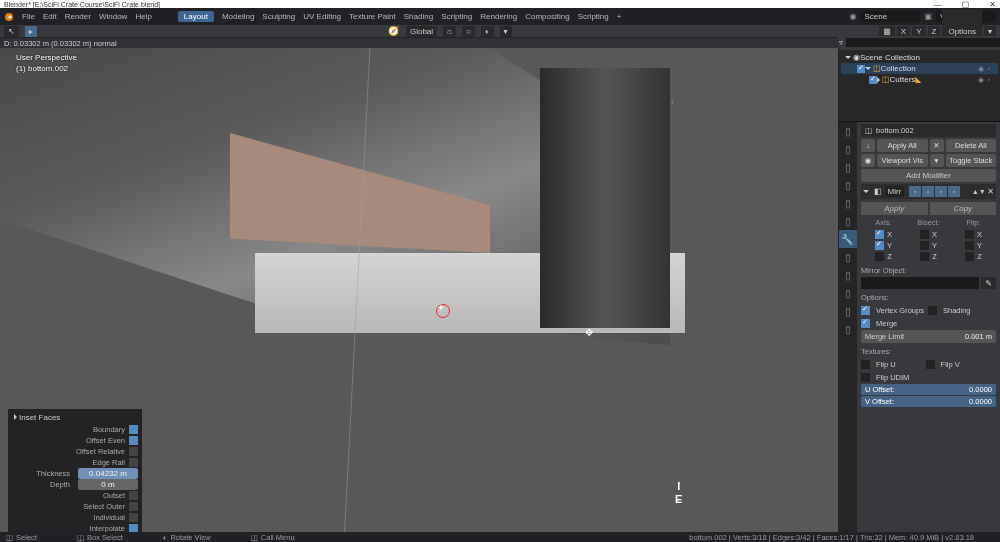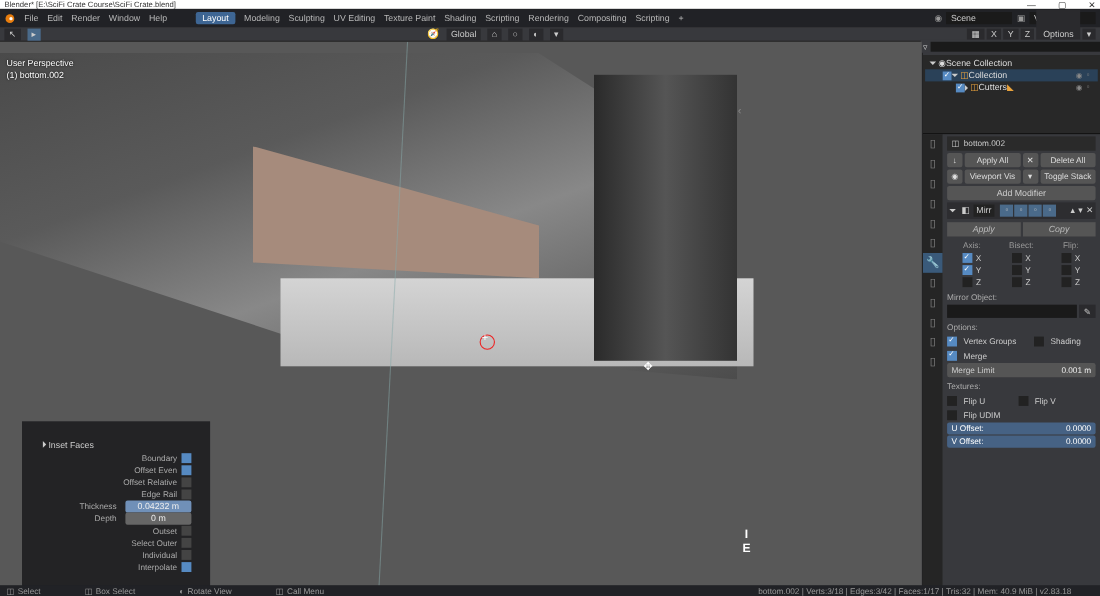--- a/index.html
+++ b/index.html
@@ -27,42 +27,42 @@
 .tb-right { margin-left:auto; display:flex; gap:2px; align-items:center; }
 .options-btn { background:#2a2a2d; padding:18px 6px; font-size:8px; color:#ccc; }
 
 
 .main { display:flex; height:calc(100% - 8px - 11px - 13px - 10px); }
 .viewport { flex:1; background:#585858; position:relative; overflow:hidden; }
 .right-col { width:162px; background:#38393d; display:flex; flex-direction:column; border-left:1px solid #222; }
 
 
 .vp-header { position:absolute; top:0; left:0; right:0; height:10px; background:#303136; color:#d0d0d0; font-size:7.5px; padding:1px 4px; }
-.vp-info { position:absolute; top:14px; left:6px; font-size:8px; line-height:11px; color:#fff; text-shadow:0 0 2px #000; }
+.vp-info { position:absolute; top:14px; left:16px; font-size:8px; line-height:11px; color:#fff; text-shadow:0 0 2px #000; }
 .vp-cursor { position:absolute; left:436px; top:266px; width:12px; height:12px; }
 .vp-cursor::before { content:''; position:absolute; width:12px; height:12px; border:1px solid #e22; border-radius:50%; }
 .vp-cursor::after { content:'+'; position:absolute; left:2px; top:-2px; color:#fff; font-size:10px; }
 .vp-move { position:absolute; left:585px; top:289px; color:#fff; font-size:10px; }
 .vp-ie { position:absolute; left:675px; top:442px; color:#fff; font-size:11px; font-weight:bold; line-height:13px; text-align:center; }
 .vp-line { position:absolute; left:370px; top:0; width:1px; height:100%; background:#8aa; opacity:0.5; transform:rotate(3deg); transform-origin:top; }
 
 
 .geo { position:absolute; }
 .g1 { left:0; top:10px; width:670px; height:330px; background:linear-gradient(160deg,#4a4a4a 0%,#5a5a5a 30%,#888 55%,#666 75%,#444 100%); clip-path:polygon(0 0,73% 0,100% 35%,100% 90%,42% 80%,0 52%); }
 .g2 { left:230px; top:95px; width:260px; height:120px; background:#a68b7c; clip-path:polygon(0 0,100% 60%,100% 100%,0 88%); }
 .g3 { left:255px; top:215px; width:430px; height:80px; background:linear-gradient(#d4d4d4,#b8b8b8); }
 .g4 { left:540px; top:30px; width:130px; height:260px; background:linear-gradient(90deg,#2a2a2a,#555,#333); }
 
 
 .subtitle { position:absolute; bottom:28px; left:50%; transform:translateX(-50%); background:rgba(0,0,0,0.75); padding:3px 12px; text-align:center; }
 .sub-cn { color:#fff; font-size:10px; line-height:14px; }
 .sub-en { color:#fff; font-size:10px; font-weight:bold; line-height:14px; }
 
 
-.op-panel { position:absolute; left:20px; bottom:2px; width:171px; background:rgba(30,30,32,0.9); padding:15px; }
+.op-panel { position:absolute; left:8px; bottom:2px; width:134px; background:rgba(30,30,32,0.9); padding:2px; }
 .op-title { font-size:8px; color:#ccc; padding:2px 4px; }
 .op-row { display:flex; justify-content:flex-end; align-items:center; height:11px; padding-right:2px; }
 .op-label { font-size:7.5px; color:#aaa; text-align:left; margin-right:4px; }
 .op-check { width:9px; height:9px; background:#444; display:inline-block; }
 .op-check.on { background:#568ac2; }
 .op-val { background:#666; font-size:8px; color:#eee; width:60px; text-align:center; padding:1px 0; border-radius:2px; margin-left:4px; }
 
 
 .outliner { height:72px; background:#282828; border-bottom:1px solid #111; padding:2px; overflow:hidden; }
 .outliner-header { height:12px; background:#38393d; display:flex; align-items:center; gap:3px; padding:0 2px; margin:-2px -2px 2px -2px; }
@@ -182,20 +182,21 @@
   </div>
 </div>
 
 <div class="main">
   <div class="viewport">
     <div class="geo g1"></div>
     <div class="geo g2"></div>
     <div class="geo g3"></div>
     <div class="geo g4"></div>
     <div class="vp-line"></div>
+    <div class="vp-header">D: 0.03302 m (0.03302 m) normal</div>
     <div class="vp-info">
       <div>User Perspective</div>
       <div>(1) bottom.002</div>
     </div>
     <div class="vp-cursor"></div>
     <div class="vp-move">✥</div>
     <div class="vp-ie">I<br>E</div>
 
     <div class="op-panel">
       <div class="op-title"><span class="tri"></span><span>Inset Faces</span></div>
@@ -379,21 +380,21 @@
                 <span class="axis-lbl">Z</span>
               </div>
           </div>
         </div>
         <div class="sect-label">Mirror Object:</div>
         <div style="display:flex;gap:2px">
             <input class="obj-input" style="">
             <span class="tb-btn">✎</span>
           </div>
         <div class="sect-label">Options:</div>
-        <div style="display:flex;gap:16px">
+        <div style="display:flex;gap:4px">
           <div class="opt-row">
               <span class="axis-ck on"></span>
               <span>Vertex Groups</span>
             </div>
           <div class="opt-row">
               <span class="axis-ck"></span>
               <span>Shading</span>
             </div>
         </div>
         <div class="opt-row">

